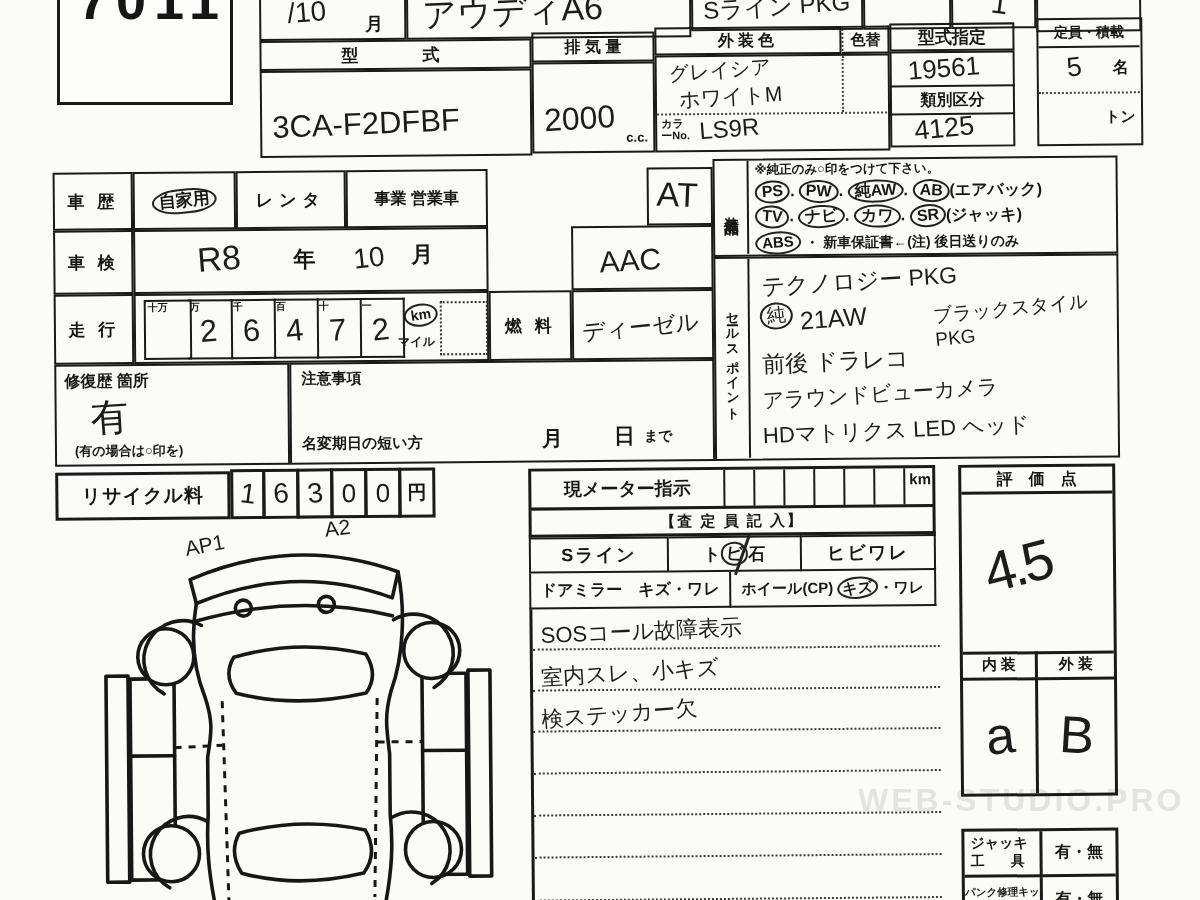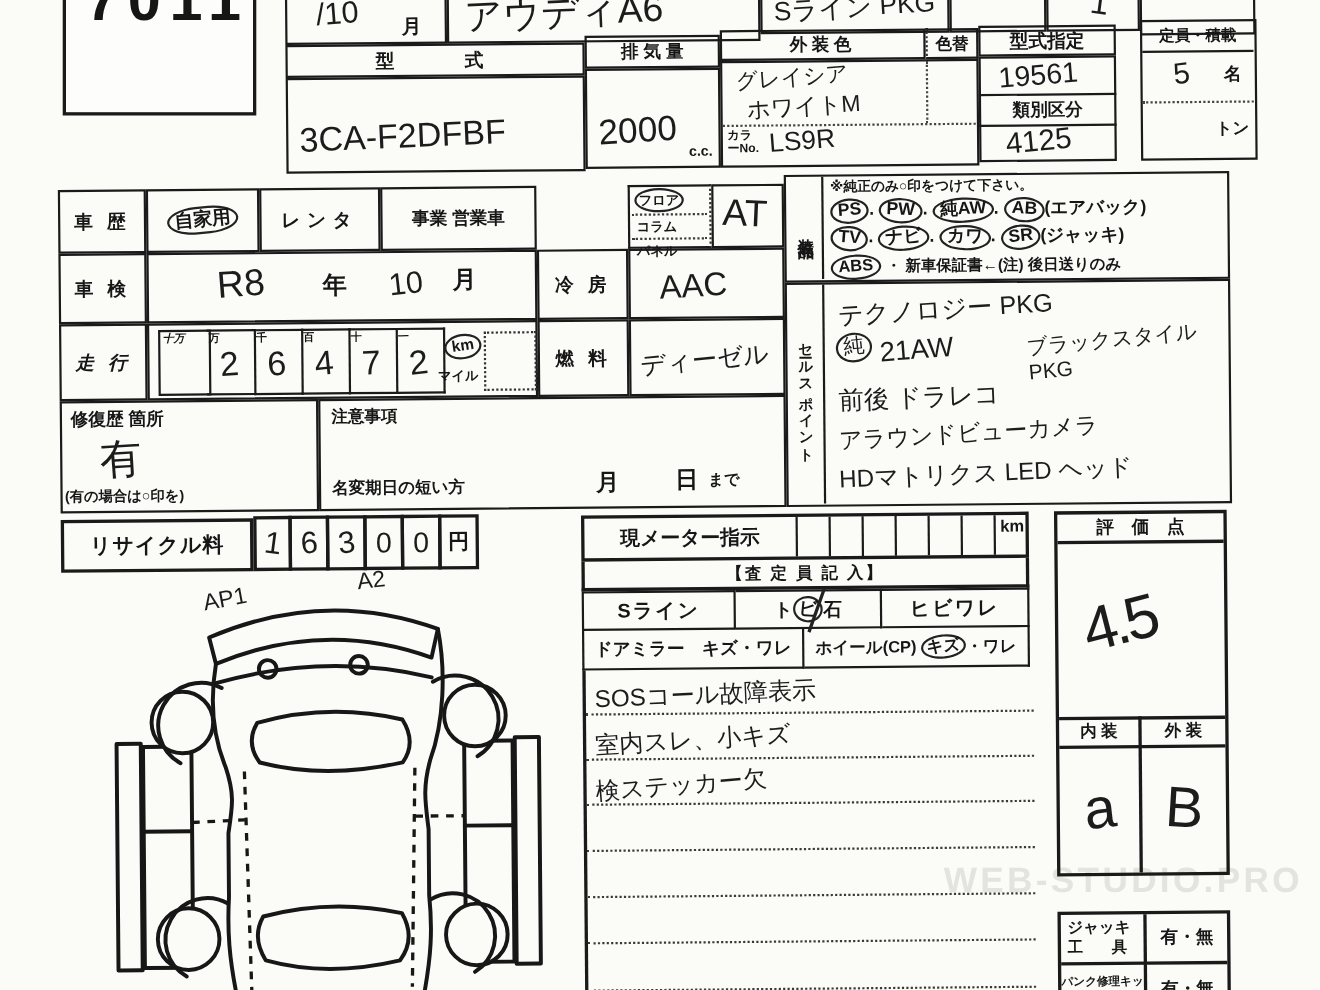--- a/index.html
+++ b/index.html
@@ -104,55 +104,45 @@
     </div>
     <div class="cell ctr" style="left:135px;top:168px;width:103px;height:58px;">
       <span class="circ" style="border-radius:50%/60%;transform:rotate(-5deg);"><span class="lbl" style="font-size:17px;">自家用</span></span>
     </div>
     <div class="cell ctr" style="left:238px;top:168px;width:110px;height:58px;">
       <span class="lbl" style="font-size:17px;letter-spacing:6px;">レンタ</span>
     </div>
     <div class="cell ctr" style="left:348px;top:168px;width:142px;height:58px;">
       <span class="lbl" style="font-size:16px;">事業 営業車</span>
     </div>
-    <div class="cell" style="left:573px;top:168px;width:76px;height:58px;border-right:2.5px dotted #333;">
-      <div style="padding:1px 4px;"><span class="circ" style="padding:0 2px;border-width:2px;"><span class="lbl" style="font-size:12px;">フロア</span></span></div>
-      <div class="dotline" style="margin:0 2px;"></div>
-      <div style="padding:1px 6px;"><span class="lbl" style="font-size:12px;">コラム</span></div>
-      <div class="dotline" style="margin:0 2px;"></div>
-      <div style="padding:1px 6px;"><span class="lbl" style="font-size:12px;">パネル</span></div>
-    </div>
     <div class="cell" style="left:649px;top:168px;width:66px;height:58px;">
       <span class="abs hw" style="left:8px;top:6px;font-size:34px;transform:rotate(3deg);">AT</span>
     </div>
 
     <div class="cell ctr" style="left:55px;top:226px;width:80px;height:64px;">
       <span class="lbl" style="font-size:17px;letter-spacing:4px;">車 検</span>
     </div>
     <div class="cell" style="left:135px;top:226px;width:355px;height:64px;">
       <span class="abs hw" style="left:62px;top:8px;font-size:34px;transform:rotate(-4deg);">R8</span>
       <span class="abs lbl" style="left:158px;top:14px;font-size:22px;">年</span>
       <span class="abs hw" style="left:218px;top:12px;font-size:28px;transform:rotate(-6deg);">10</span>
       <span class="abs lbl" style="left:276px;top:10px;font-size:22px;">月</span>
     </div>
-    <div class="cell ctr" style="left:490px;top:226px;width:83px;height:64px;">
-      <span class="lbl" style="font-size:17px;letter-spacing:4px;">冷 房</span>
-    </div>
     <div class="cell" style="left:573px;top:226px;width:142px;height:64px;">
       <span class="abs hw" style="left:26px;top:16px;font-size:30px;transform:rotate(-3deg);">AAC</span>
     </div>
 
     <div class="cell ctr" style="left:55px;top:290px;width:80px;height:70px;">
-      <span class="lbl" style="font-size:17px;letter-spacing:4px;font-style:italic;">走 行</span>
+      <span class="lbl" style="font-size:17px;letter-spacing:4px;">走 行</span>
     </div>
     <div class="cell" style="left:135px;top:290px;width:355px;height:70px;">
 
       <div class="abs" style="left:8px;top:4px;">
         <div class="abs" style="left:0px;top:0px;width:44px;height:56px;border:2px solid #1a1a1a;">
-          <span class="abs lbl" style="left:2px;top:-1px;font-size:10px;font-style:italic;">十万</span>
+          <span class="abs lbl" style="left:2px;top:-1px;font-size:10px;">十万</span>
           <span class="abs hw" style="left:12px;top:14px;font-size:30px;"></span>
         </div>
         <div class="abs" style="left:44px;top:0px;width:43px;height:56px;border:2px solid #1a1a1a;border-left:none;">
           <span class="abs lbl" style="left:2px;top:-1px;font-size:10px;">万</span>
           <span class="abs hw" style="left:12px;top:12px;font-size:31px;transform:rotate(-4deg);">2</span>
         </div>
         <div class="abs" style="left:87px;top:0px;width:43px;height:56px;border:2px solid #1a1a1a;border-left:none;">
           <span class="abs lbl" style="left:2px;top:-1px;font-size:10px;">千</span>
           <span class="abs hw" style="left:12px;top:12px;font-size:31px;transform:rotate(-3deg);">6</span>
         </div>
@@ -176,21 +166,21 @@
     <div class="cell ctr" style="left:490px;top:290px;width:83px;height:70px;text-align:center;">
       <span class="lbl" style="font-size:17px;letter-spacing:4px;">燃 料</span>
     </div>
     <div class="cell" style="left:573px;top:290px;width:142px;height:70px;">
       <span class="abs hw" style="left:8px;top:20px;font-size:23px;transform:rotate(-5deg);">ディーゼル</span>
     </div>
 
     <div class="cell" style="left:55px;top:360px;width:235px;height:102px;">
       <span class="abs lbl" style="left:8px;top:5px;font-size:16px;">修復歴 箇所</span>
       <span class="abs hw" style="left:34px;top:26px;font-size:38px;transform:rotate(-3deg);">有</span>
-      <span class="abs lbl" style="left:2px;top:76px;font-size:13px;">(有の場合は○印を)</span>
+      <span class="abs lbl" style="left:18px;top:76px;font-size:13px;">(有の場合は○印を)</span>
     </div>
     <div class="cell" style="left:290px;top:360px;width:425px;height:102px;">
       <span class="abs lbl" style="left:10px;top:5px;font-size:15px;">注意事項</span>
       <span class="abs lbl" style="left:10px;top:70px;font-size:15px;">名変期日の短い方</span>
       <span class="abs lbl" style="left:250px;top:62px;font-size:21px;">月</span>
       <span class="abs lbl" style="left:322px;top:60px;font-size:21px;">日</span>
       <span class="abs lbl" style="left:352px;top:66px;font-size:14px;">まで</span>
     </div>
 
     <div class="cell ctr" style="left:55px;top:468px;width:175px;height:48px;border-width:3px;">

